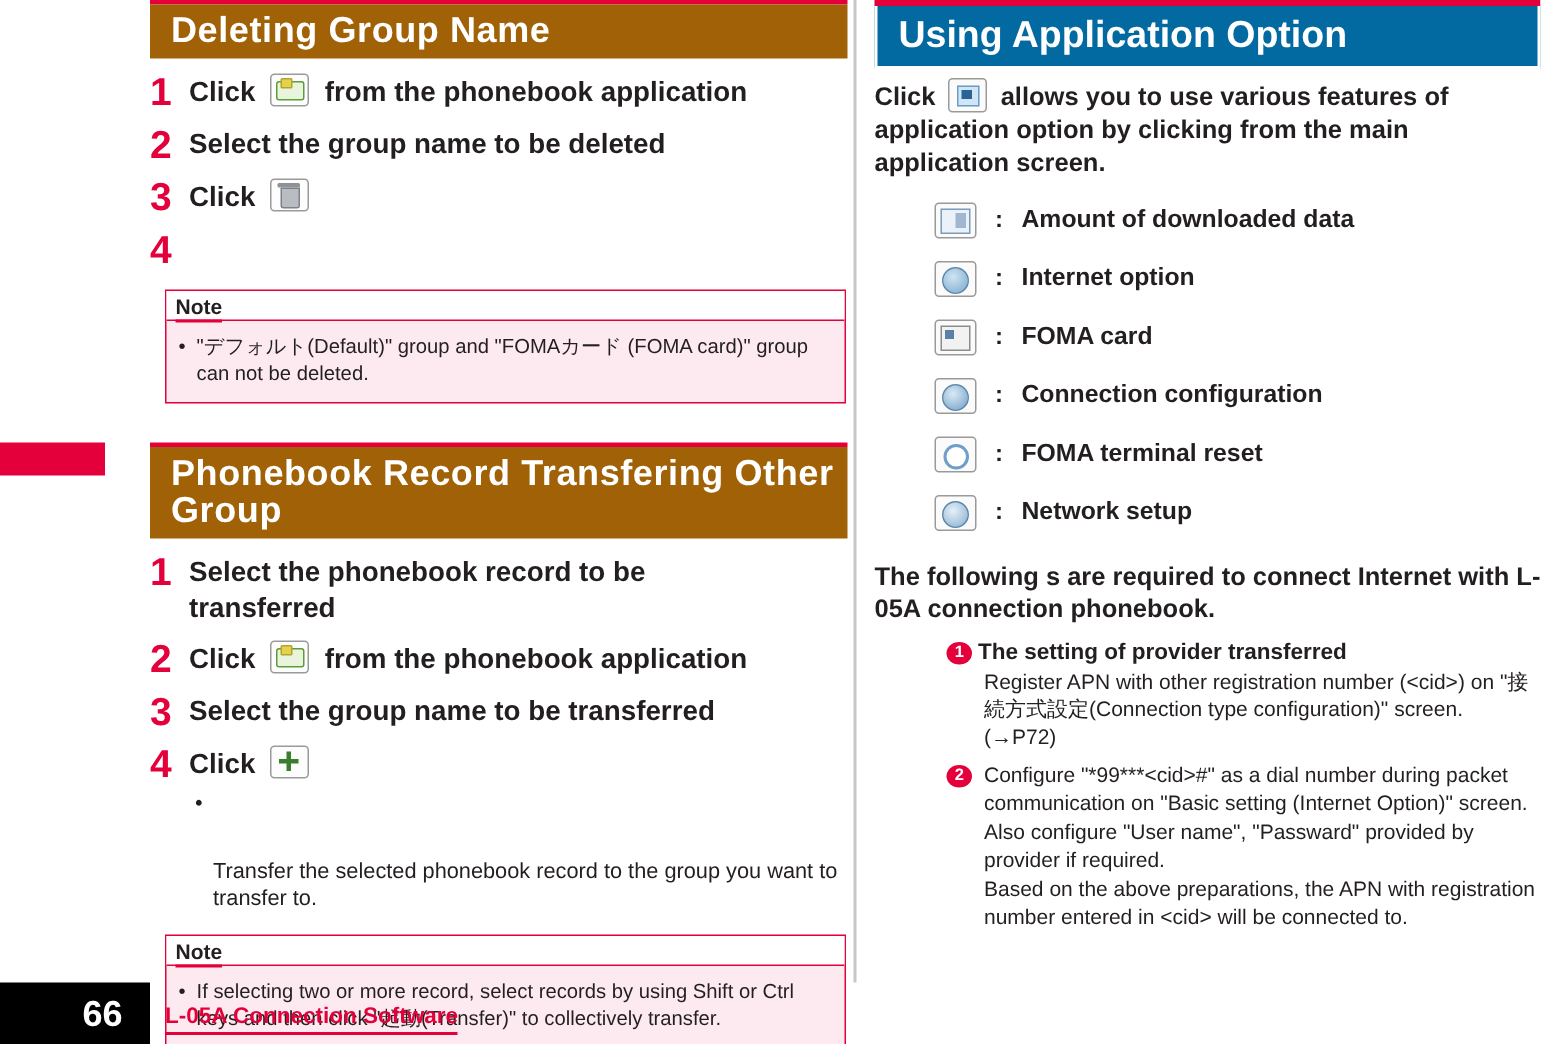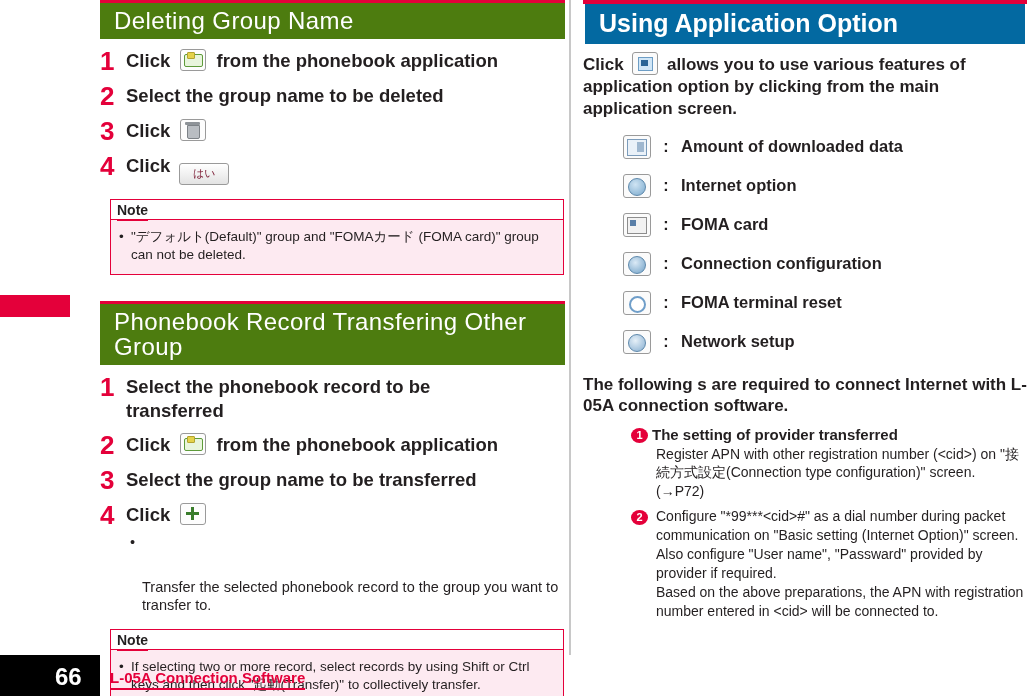--- a/index.html
+++ b/index.html
@@ -16,22 +16,22 @@
   .left-col{position:absolute;left:100px;top:0px;width:465px;}
   .right-col{position:absolute;left:583px;top:0px;width:444px;}
 
   
   .edge-tab{position:absolute;left:0px;top:295px;width:70px;height:22px;background:#e4003a;}
 
   
   .sec{position:relative;margin-bottom:6px;}
   .sec .topline{height:3px;background:#e4003a;width:100%;}
   .sec .bar{
-    background:#4d7c0f;color:#ffffff;
-    font-size:24px;font-weight:normal;letter-spacing:.4px;
+    background:#a16207;color:#ffffff;
+    font-size:24px;font-weight:bold;letter-spacing:.4px;
     padding:5px 0 6px 14px;line-height:1.05;
   }
   .sec.sec2 .bar{padding-left:14px;}
 
   
   .sec-right{position:relative;margin-bottom:6px;}
   .sec-right .topline{height:4px;background:#e4003a;width:100%;}
   .sec-right .bar{
     background:#0369a1;color:#ffffff;border:2px solid #ffffff;border-top:none;
     font-size:25px;font-weight:bold;padding:6px 0 8px 14px;line-height:1.05;
@@ -186,24 +186,20 @@
     <div class="step">
       <div class="num">3</div>
       <div class="txt">
         <span>Click</span>
         <span class="inline-icon trash"></span>
       </div>
     </div>
 
     <div class="step">
       <div class="num">4</div>
-      <div class="txt">
-        <span>Click</span>
-        <span class="btn-yes">はい</span>
-      </div>
     </div>
 
     <div class="note">
       <div class="hd">
         <span>Note</span>
       </div>
       <div class="body">
         <div class="row">
           <div class="dot">•</div>
           <div class="t">"デフォルト(Default)" group and "FOMAカード (FOMA card)" group can not be deleted.</div>
@@ -320,21 +316,21 @@
       <div class="opt">
         <div class="ic">
             <div class="pic setup"></div>
           </div>
         <div class="colon">:</div>
         <div class="lb">Network setup</div>
       </div>
 
     </div>
 
-    <div class="rbody">The following s are required to connect Internet with L-05A connection software.</div>
+    <div class="rbody">The following s are required to connect Internet with L-05A connection phonebook.</div>
 
     <div class="enum-wrap">
 
       <div class="enum">
         <div class="cir">1</div>
         <div class="et">
           <div class="hd">The setting of provider transferred</div>
           <div class="bd">Register APN with other registration number (&lt;cid&gt;) on "接続方式設定(Connection type configuration)" screen. (→P72)</div>
         </div>
       </div>

